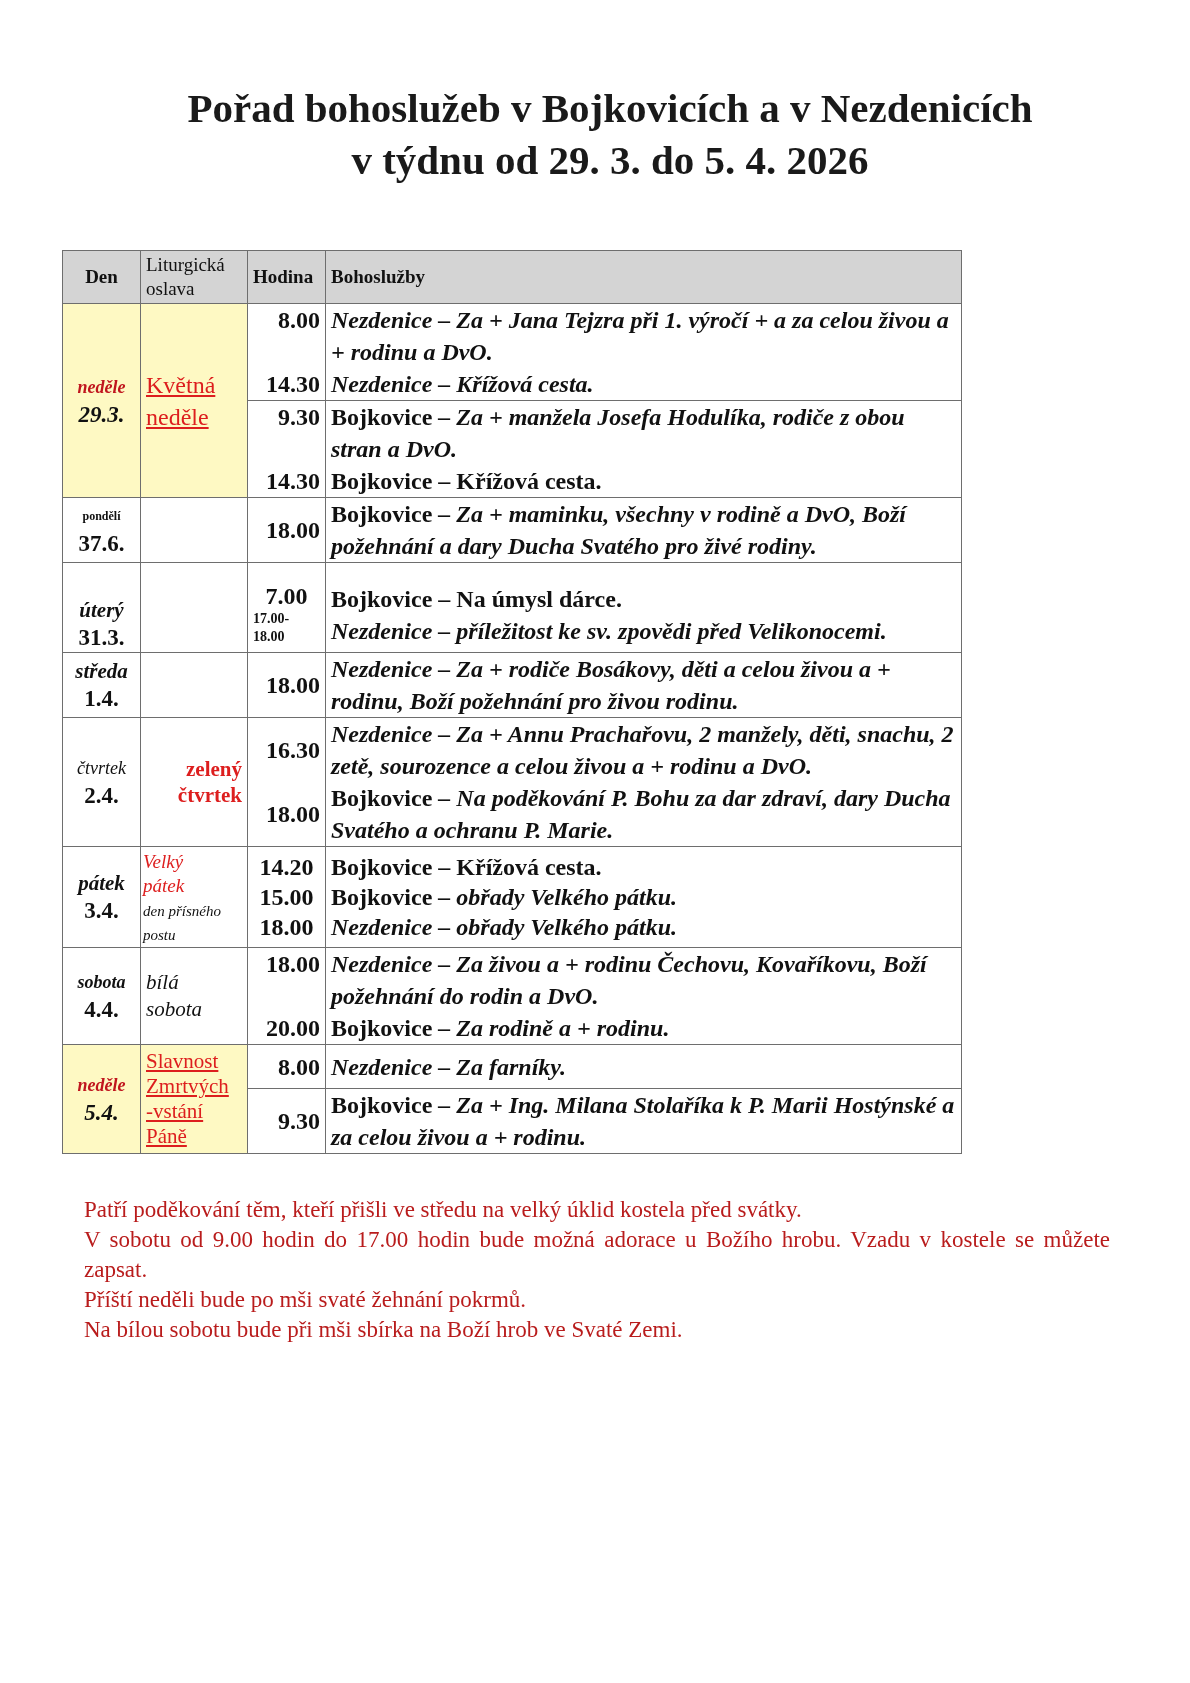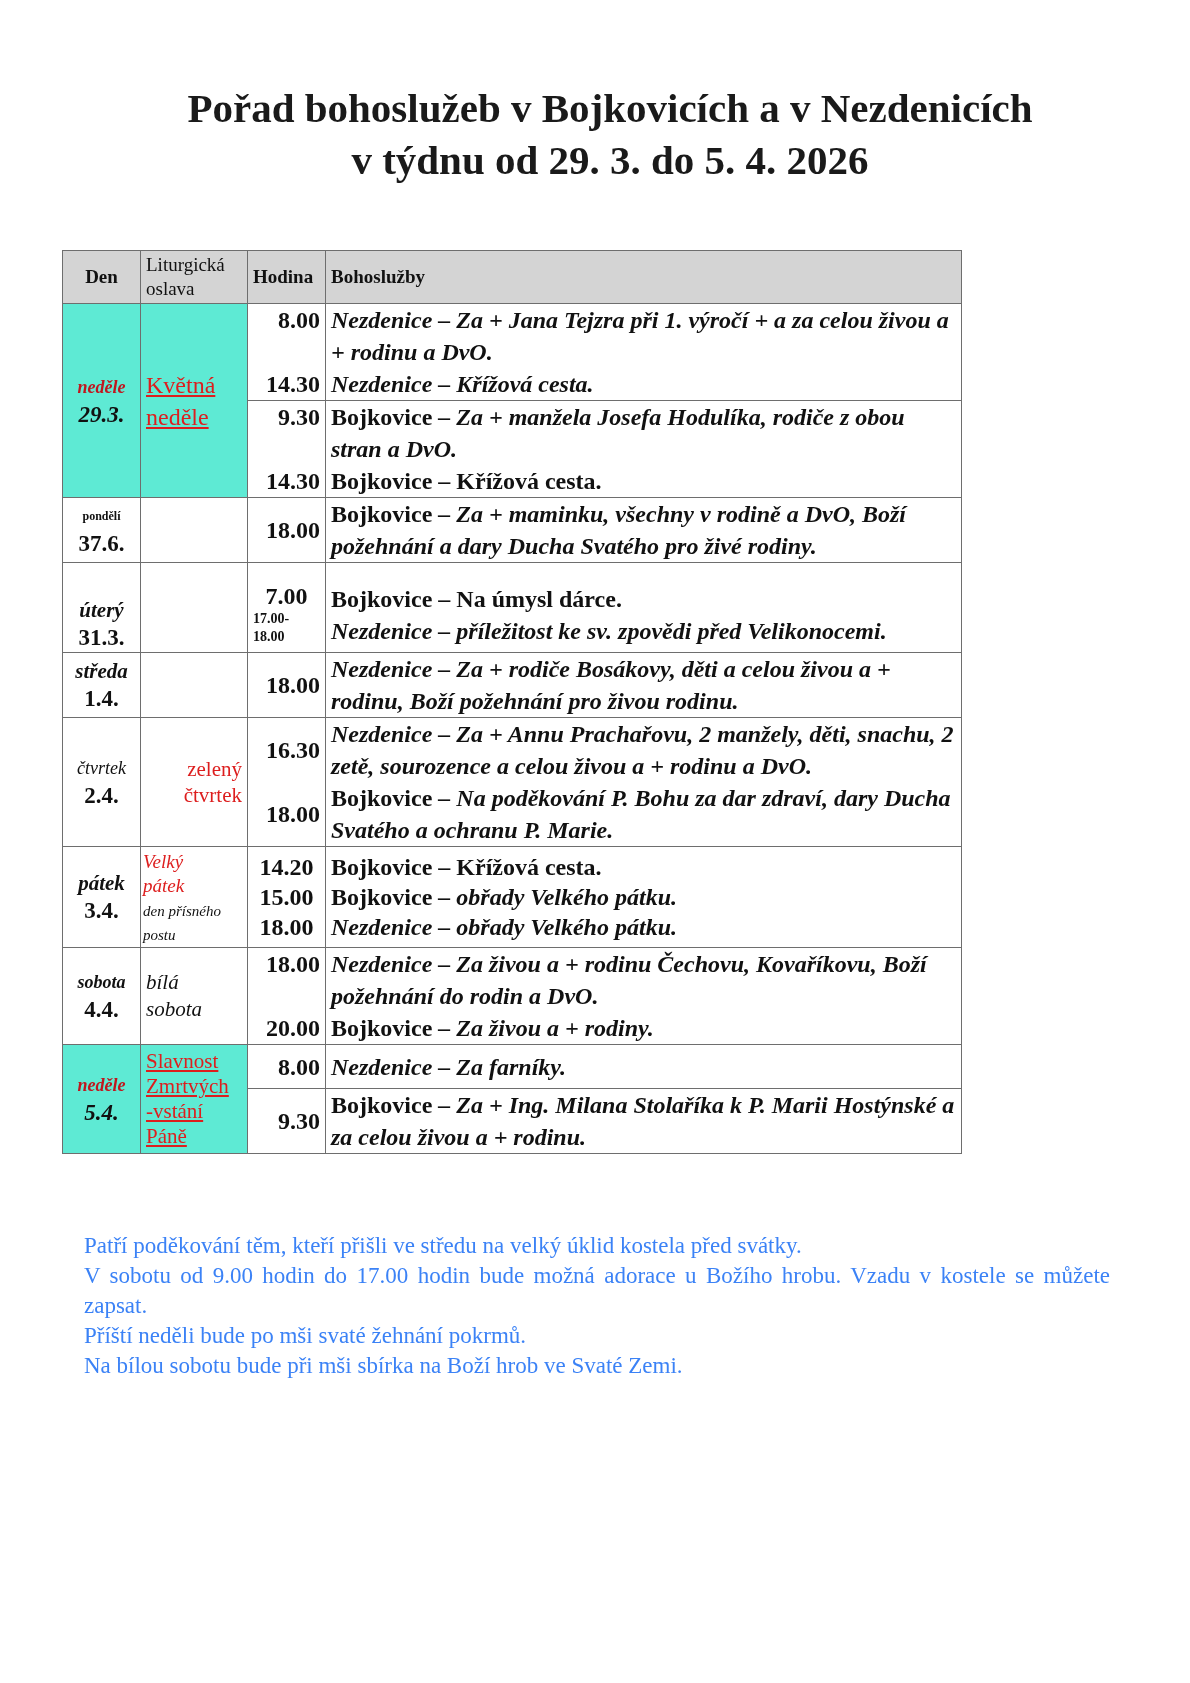--- a/index.html
+++ b/index.html
@@ -14,38 +14,38 @@
   table.sched {
     position: absolute; left: 62px; top: 250px; width: 900px;
     border-collapse: collapse; table-layout: fixed;
   }
   table.sched td, table.sched th {
     border: 1.5px solid #6e6e6e; padding: 0 5px; vertical-align: middle;
   }
   th { background: #d4d4d4; font-weight: bold; font-size: 19px; text-align: left; height: 52px; }
   th.den { text-align: center; }
   th.lit { font-weight: normal; font-size: 19px; line-height: 24px; }
-  .shade { background: #5eead4; }
+  .shade { background: #fef9c3; }
   td.day { text-align: center; font-size: 23px; font-weight: bold; line-height: 28px; }
   td.day .dname { font-style: italic; font-size: 21px; display: block; }
   td.day .dname.small { font-size: 12px; font-style: normal; }
   td.day .dname.smallit { font-size: 18px; }
   td.day .dname.red { color: #c0161e; }
   td.day .ddate.it { font-style: italic; }
   td.lit { font-size: 24px; line-height: 32px; }
   .red { color: #dd1e1e; }
   .ul { text-decoration: underline; }
   td.time { text-align: right; font-weight: bold; font-size: 24px; line-height: 32px; vertical-align: top; padding-top: 1px; padding-right: 6px; }
   td.desc { font-weight: bold; font-size: 24px; line-height: 32px; vertical-align: top; padding-top: 1px; padding-left: 7px; }
   .it { font-style: italic; }
   .place { font-style: normal; }
   .smalltime { font-size: 14px; line-height: 18px; display: block; text-align: left; }
   .notes {
     position: absolute; left: 84px; top: 1195px; width: 1026px;
-    font-size: 23px; line-height: 30px; color: #3b82f6; text-align: justify; margin-top: 36px;
+    font-size: 23px; line-height: 30px; color: #b91c1c; text-align: justify;
   }
   .notes p { margin: 0; }
 </style>
 </head>
 <body>
 
 <div class="title">
   <div>Pořad bohoslužeb v Bojkovicích a v Nezdenicích</div>
   <div>v týdnu od 29. 3. do 5. 4. 2026</div>
 </div>
@@ -141,21 +141,21 @@
       <td class="desc it">
         <span>Nezdenice</span><span> – Za + rodiče Bosákovy, děti a celou živou a + rodinu, Boží požehnání pro živou rodinu.</span>
       </td>
     </tr>
 
     <tr>
       <td class="day">
         <span class="dname smallit" style="font-weight:normal">čtvrtek</span>
         <span class="ddate">2.4.</span>
       </td>
-      <td class="lit" style="text-align:right; font-weight:normal; font-size:21px; line-height:26px;">
+      <td class="lit" style="text-align:right; font-weight:bold; font-size:21px; line-height:26px;">
         <span class="red">zelený</span><br>
         <span class="red">čtvrtek</span>
       </td>
       <td class="time">
         <span>16.30</span><br><br>
         <span>18.00</span>
       </td>
       <td class="desc it">
         <span>Nezdenice</span><span> – Za + Annu Prachařovu, 2 manžely, děti, snachu, 2 zetě, sourozence a celou živou a + rodinu a DvO.</span><br>
         <span class="place">Bojkovice</span><span> – Na poděkování P. Bohu za dar zdraví, dary Ducha Svatého a ochranu P. Marie.</span>
@@ -193,21 +193,21 @@
       <td class="lit" style="font-style:italic; font-size:21px; line-height:27px;">
         <span>bílá</span><br>
         <span>sobota</span>
       </td>
       <td class="time">
         <span>18.00</span><br><br>
         <span>20.00</span>
       </td>
       <td class="desc it">
         <span>Nezdenice</span><span> – Za živou a + rodinu Čechovu, Kovaříkovu, Boží požehnání do rodin a DvO.</span><br>
-        <span class="place">Bojkovice</span><span> – Za živou a + rodiny.</span>
+        <span class="place">Bojkovice</span><span> – Za rodině a + rodinu.</span>
       </td>
     </tr>
 
     <tr style="height:44px">
       <td class="day shade" rowspan="2">
         <span class="dname smallit red">neděle</span>
         <span class="ddate it">5.4.</span>
       </td>
       <td class="lit shade" rowspan="2" style="font-size:21px; line-height:25px;">
         <span class="red ul">Slavnost</span><br>

